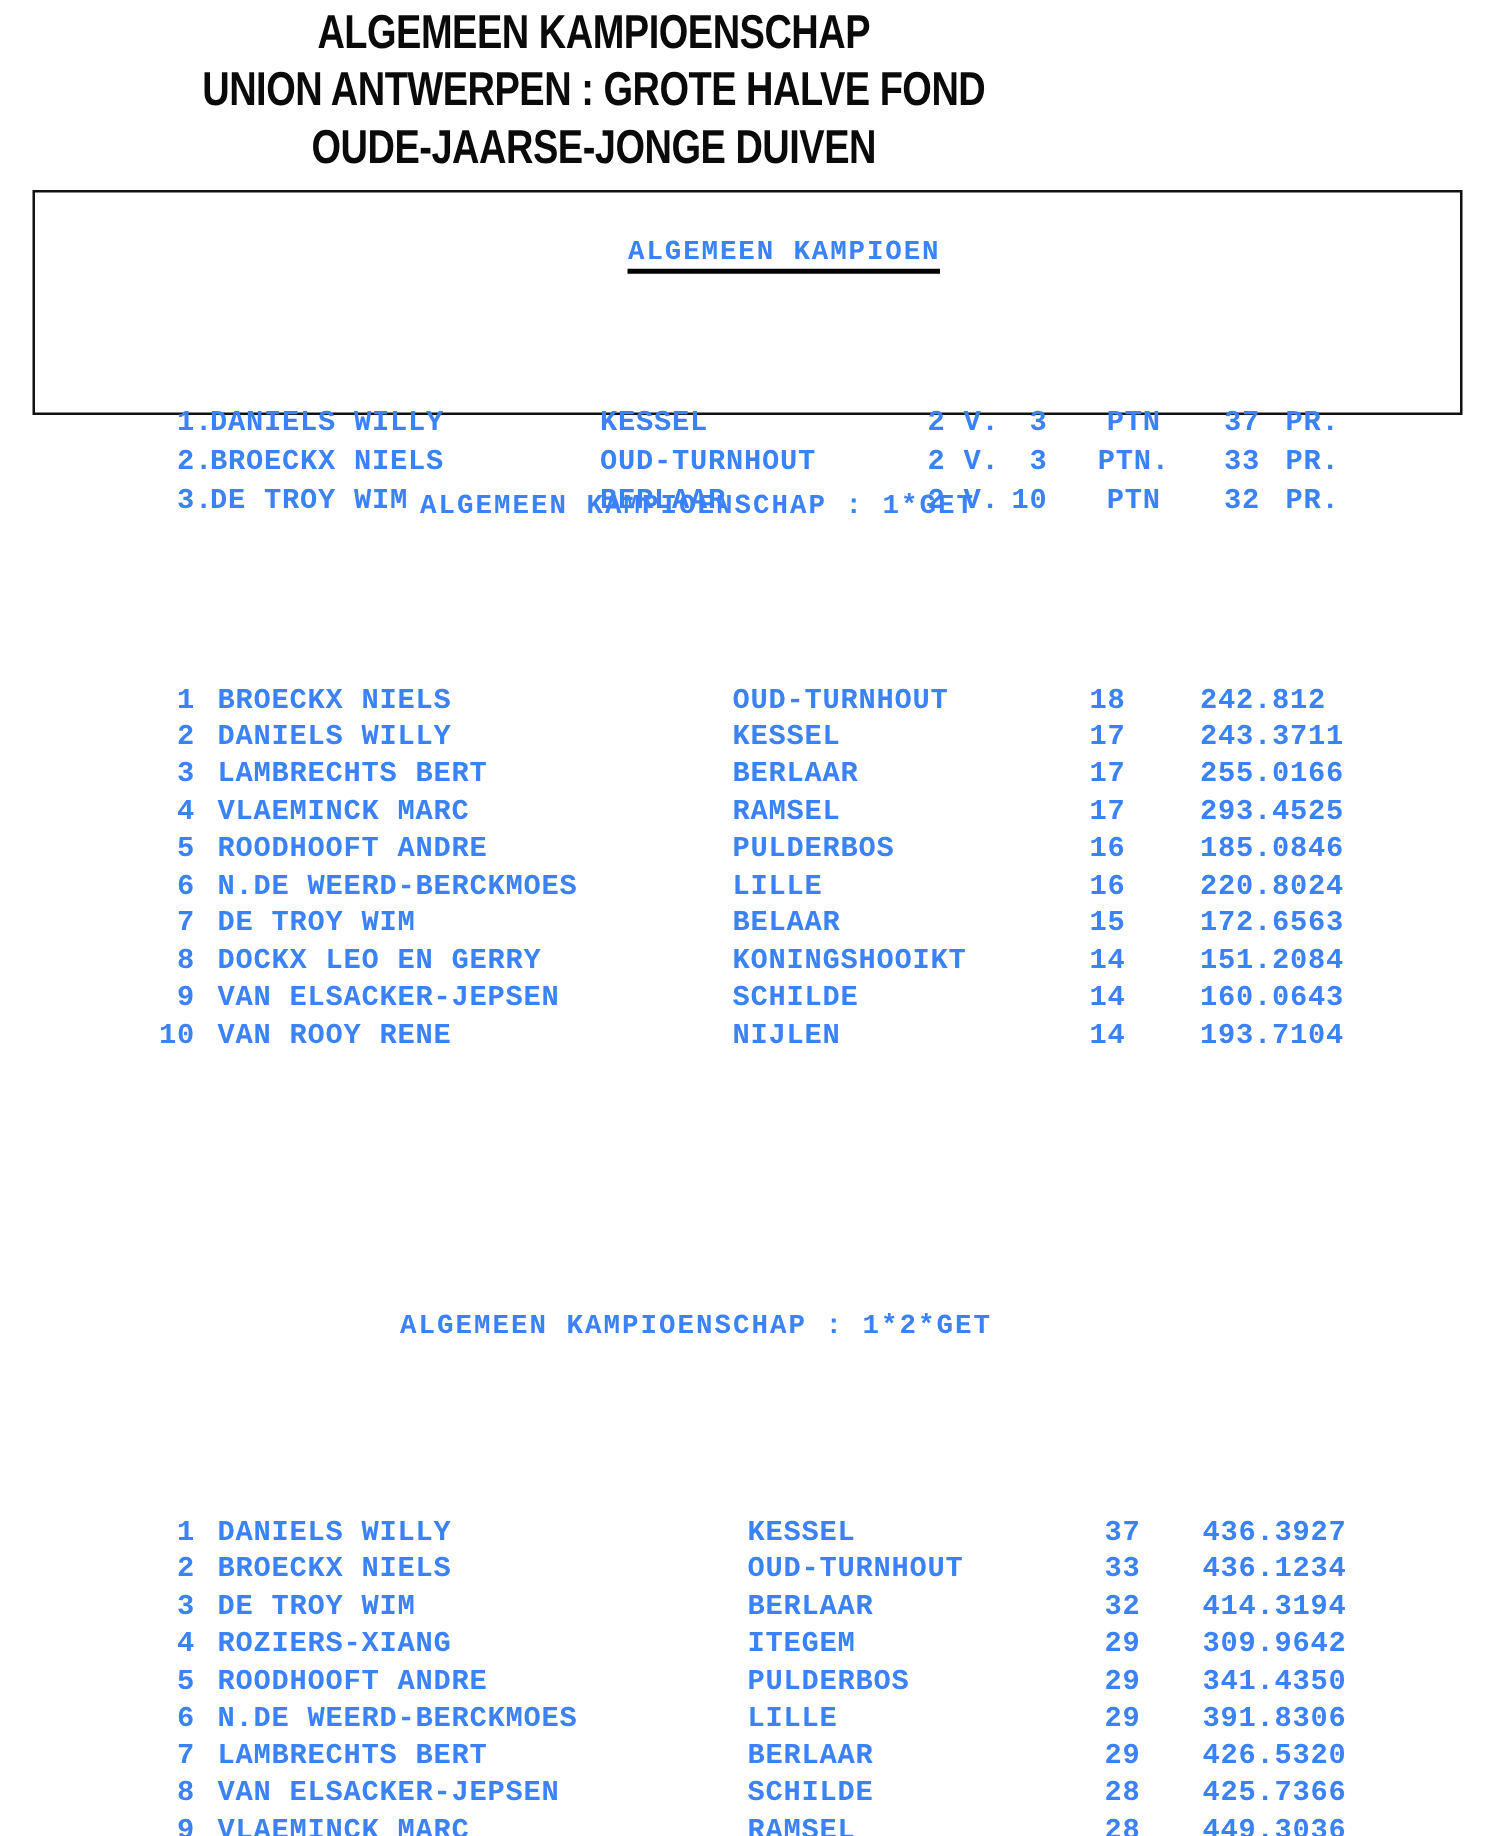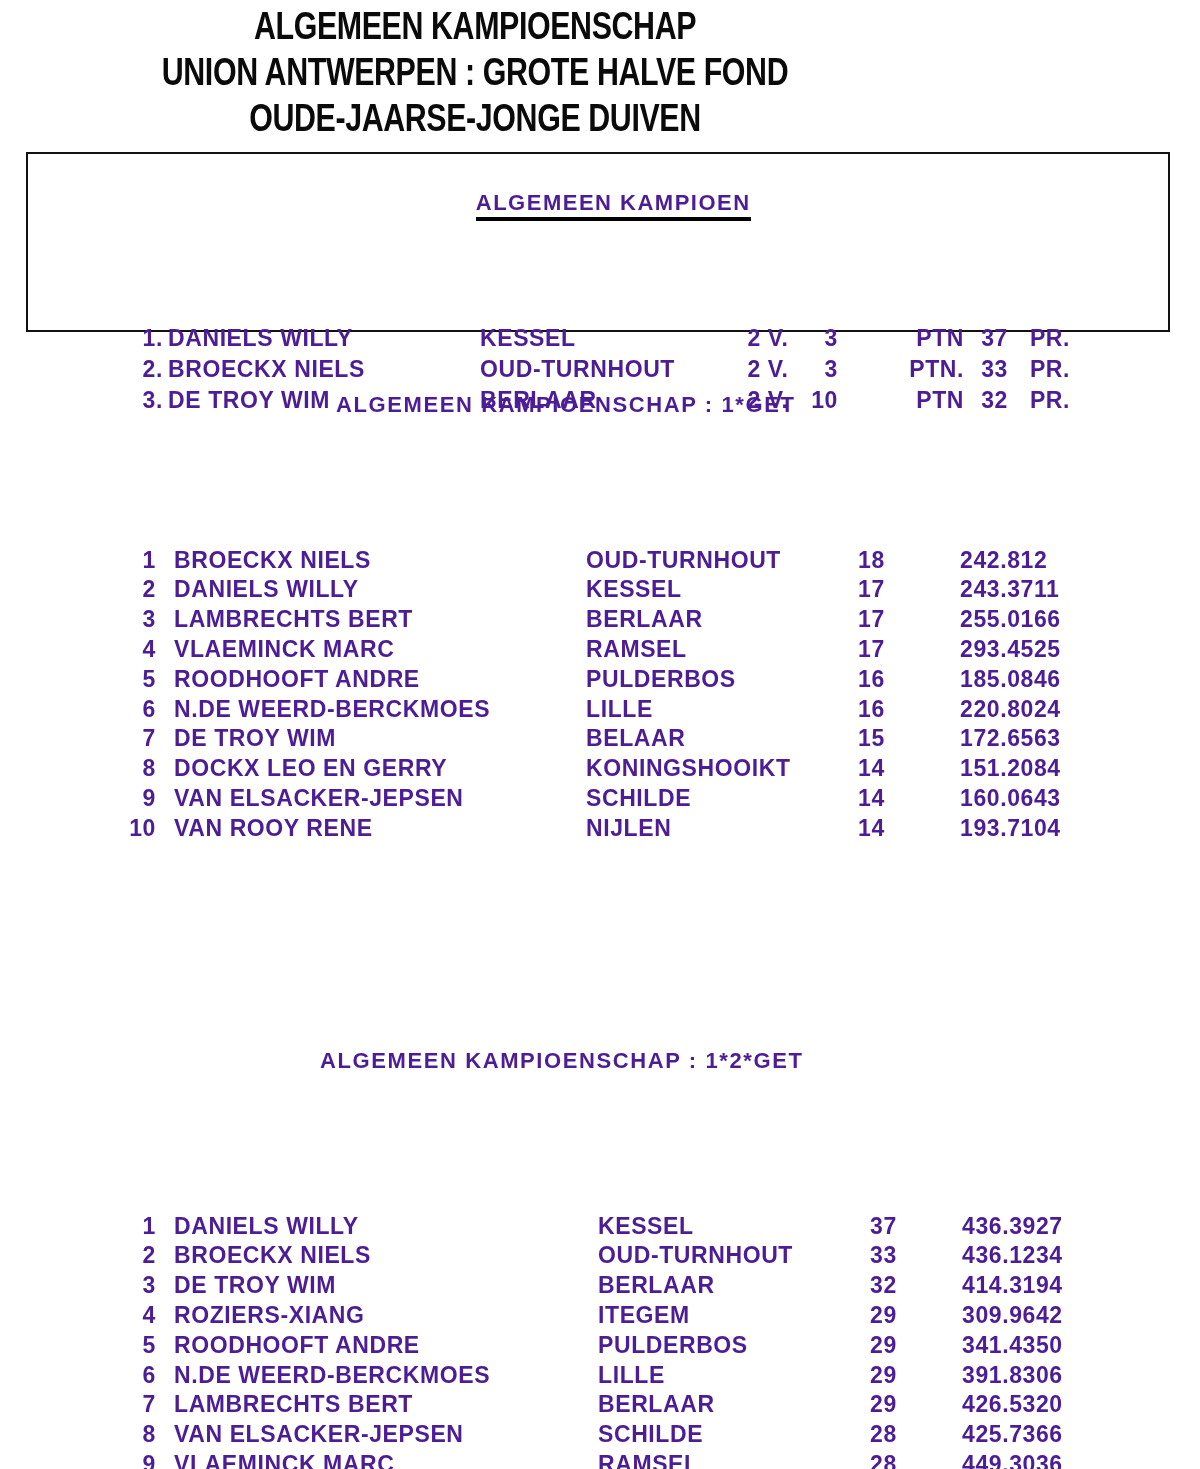--- a/index.html
+++ b/index.html
@@ -37,23 +37,23 @@
     transform: scaleX(0.80);
     transform-origin: center center;
   }
 
   .masthead-line.l1 { margin-top: 4px; }
   .masthead-line.l2 { margin-top: 2px; }
   .masthead-line.l3 { margin-top: 2px; }
 
   
   .mono {
-    font-family: Liberation Sans, sans-serif;
+    font-family: Liberation Mono, monospace;
     font-weight: bold;
-    color: #4c1d95;
+    color: #3b82f6;
     white-space: pre;
   }
 
   
   .champion-box {
     position: absolute;
     left: 26px;
     top: 152px;
     width: 1144px;
     height: 180px;
@@ -90,21 +90,21 @@
     display: flex;
     align-items: baseline;
   }
 
   .cr-rank   { width: 30px;  text-align: right; }
   .cr-dot    { width: 12px;  text-align: left;  }
   .cr-name   { width: 312px; text-align: left;  }
   .cr-club   { width: 262px; text-align: left;  }
   .cr-v      { width: 52px;  text-align: center;  }
   .cr-ptnnum { width: 44px;  text-align: right; }
-  .cr-ptn    { width: 114px; text-align: right;  padding-left: 12px; }
+  .cr-ptn    { width: 114px; text-align: center;  padding-left: 12px; }
   .cr-prnum  { width: 44px;  text-align: right; }
   .cr-pr     { width: 60px;  text-align: center;  padding-left: 12px; }
 
   
   .section-heading {
     position: absolute;
     font-size: 22px;
     letter-spacing: 1.6px;
     white-space: pre;
   }
@@ -117,21 +117,21 @@
   }
 
   .rank-row {
     display: flex;
     align-items: baseline;
   }
 
   .rr-rank  { width: 44px;  text-align: right; }
   .rr-name  { text-align: left; padding-left: 18px; }
   .rr-club  { text-align: left; }
-  .rr-count { width: 56px;  text-align: left; }
+  .rr-count { width: 56px;  text-align: center; }
   .rr-coef  { width: 196px; text-align: left; }
 
   
   #table-one { left: 112px; top: 486px; }
   #table-one .rr-name  { width: 412px; }
   #table-one .rr-club  { width: 272px; }
   #table-one .rr-coef  { padding-left: 46px; }
 
   
   #table-two { left: 112px; top: 1152px; }

